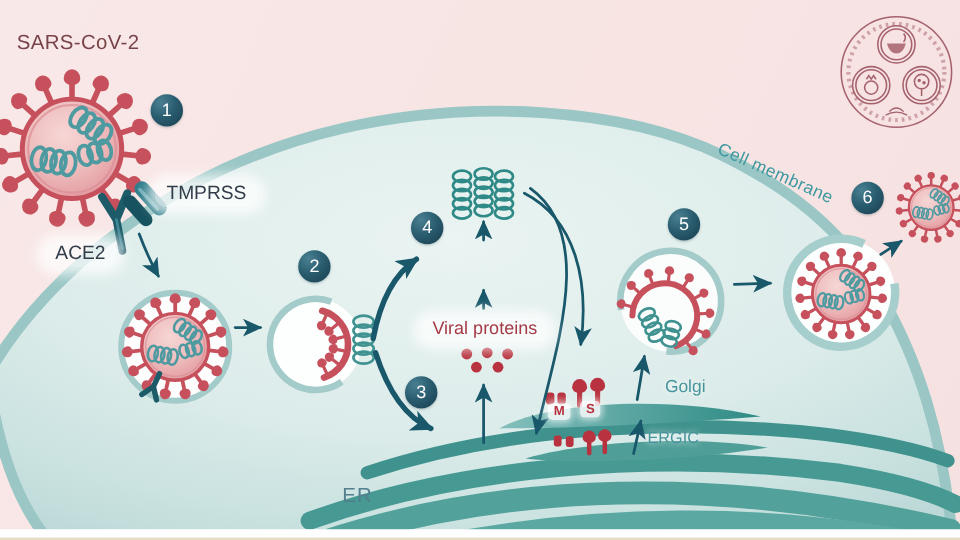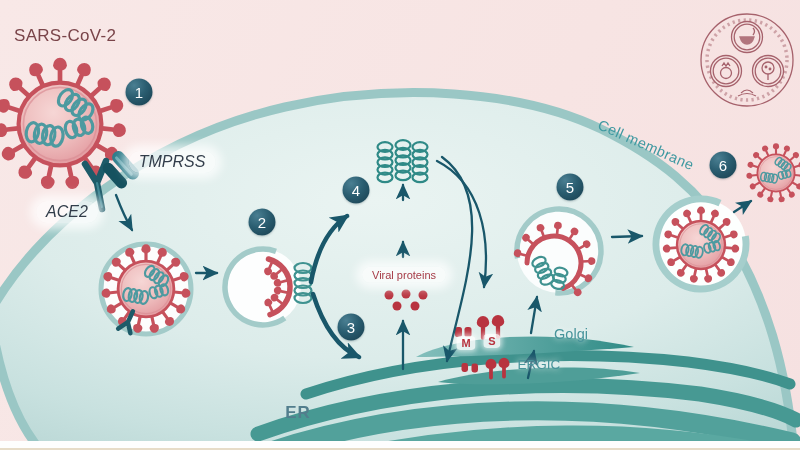--- a/index.html
+++ b/index.html
@@ -4,39 +4,39 @@
 <style>
   html,body{margin:0;padding:0;background:#fff;font-family:"Liberation Sans",sans-serif;}
   #stage{position:relative;width:800px;height:450px;overflow:hidden;
          background:linear-gradient(115deg,#f8e8e7 0%,#f7e4e3 60%,#f6e1e1 100%);}
   #art{position:absolute;left:0;top:0;z-index:1;}
   .lbl{position:absolute;z-index:3;white-space:nowrap;transform:translate(-50%,-50%);
        pointer-events:none;line-height:1.12;}
   .pill{background:rgba(255,255,255,.72);border-radius:14px;padding:2px 10px;
         box-shadow:0 0 10px 6px rgba(255,255,255,.72);}
   .maroon{color:#794449;font-size:17px;letter-spacing:.3px;}
-  .dark{color:#323d4a;font-size:16px;font-style:italic;}
+  .dark{color:#323d4a;font-size:16px;}
   .tealtxt{color:#48949b;}
   .badge{position:absolute;z-index:3;width:27px;height:27px;border-radius:50%;
          transform:translate(-50%,-50%);color:#fff;font-size:15px;text-align:center;
          line-height:27px;pointer-events:none;
          background:radial-gradient(circle at 32% 26%,#4a7f92 0%,#2a5d70 45%,#173d4d 100%);
          box-shadow:0 1px 2px rgba(20,50,60,.25);}
   .tag{position:absolute;z-index:3;transform:translate(-50%,-50%);color:#b8333f;
        font-size:11px;font-weight:700;background:rgba(255,255,255,.82);
        border-radius:4px;padding:1px 5px;box-shadow:0 0 5px 2px rgba(255,255,255,.6);
        pointer-events:none;}
   #sars-label{transform:none;left:14px;top:26px;}
   #tmprss-label{left:172px;top:162px;}
   #ace2-label{left:67px;top:212px;}
   #replication-label{left:403px;top:220px;font-size:13.5px;color:#64889a;text-align:center;border-radius:12px;}
-  #viralproteins-label{left:404px;top:275px;font-size:11px;color:#a63b47;border-radius:12px;}
-  #golgi-label{left:571px;top:334px;font-size:14.5px;text-shadow:0 0 6px rgba(255,255,255,.9);}
-  #ergic-label{left:539px;top:365px;font-size:13.5px;text-shadow:0 0 6px rgba(255,255,255,.9);}
-  #er-label{left:298px;top:413px;font-size:17px;color:#527e8d;letter-spacing:1px;font-weight:bold;}
+  #viralproteins-label{left:404px;top:275px;font-size:15px;color:#a63b47;border-radius:12px;}
+  #golgi-label{left:571px;top:323px;font-size:14.5px;text-shadow:0 0 6px rgba(255,255,255,.9);}
+  #ergic-label{left:561px;top:365px;font-size:13.5px;text-shadow:0 0 6px rgba(255,255,255,.9);}
+  #er-label{left:298px;top:413px;font-size:17px;color:#527e8d;letter-spacing:1px;}
   #cellmembrane-label{left:646px;top:145px;font-size:14.5px;color:#3d98a0;letter-spacing:.4px;
        transform:translate(-50%,-50%) rotate(24deg);}
   #m-tag{left:466px;top:343px;}
   #s-tag{left:492px;top:341px;}
   #bottom-strip{position:absolute;z-index:4;left:0;bottom:0;width:800px;height:9px;
        background:#fefefe;border-bottom:2px solid #e7dcc8;box-sizing:border-box;}
 </style>
 </head>
 <body>
 

